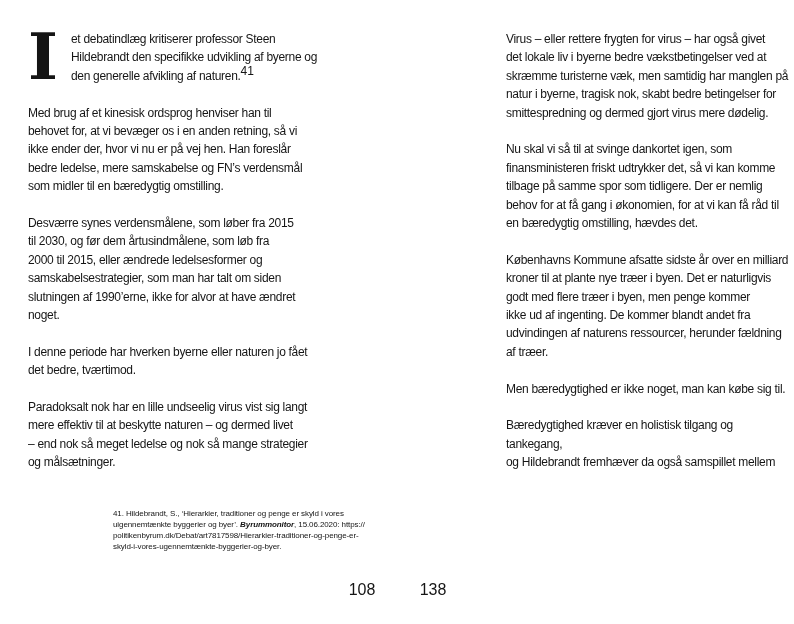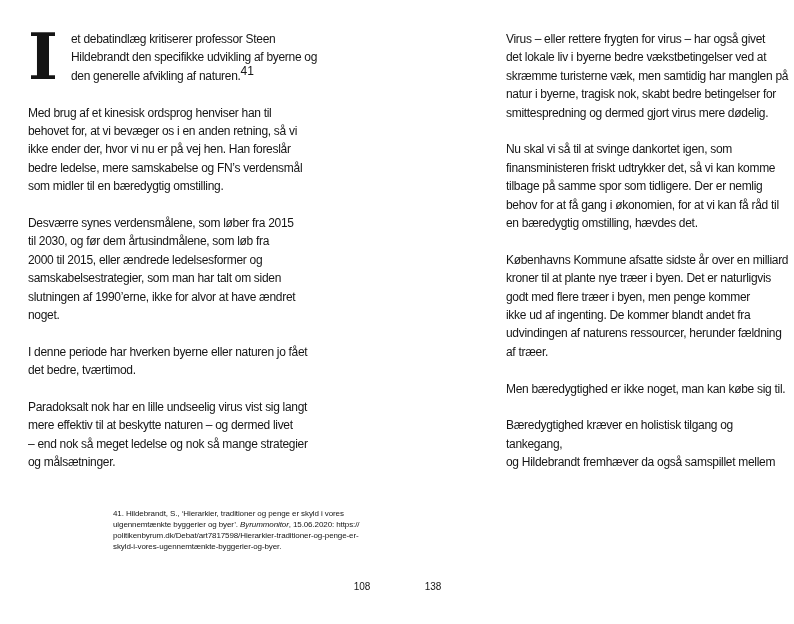--- a/index.html
+++ b/index.html
@@ -45,26 +45,26 @@
   .footnote {
     position: absolute;
     left: 113px;
     top: 500px;
     width: 268px;
     font-size: 8px;
     line-height: 11px;
     letter-spacing: -0.1px;
     white-space: pre-line;
   }
-  .footnote i { font-style: italic; }
+  .footnote i { font-style: italic; font-weight: bold; }
   .pagenum {
     position: absolute;
     top: 581px;
     width: 28px;
-    font-size: 10px;
+    font-size: 16px;
     text-align: center;
     letter-spacing: 0;
   }
   .pagenum-left  { left: 348px; }
   .pagenum-right { left: 419px; }
 </style>
 </head>
 <body>
 
 <div class="spread">

